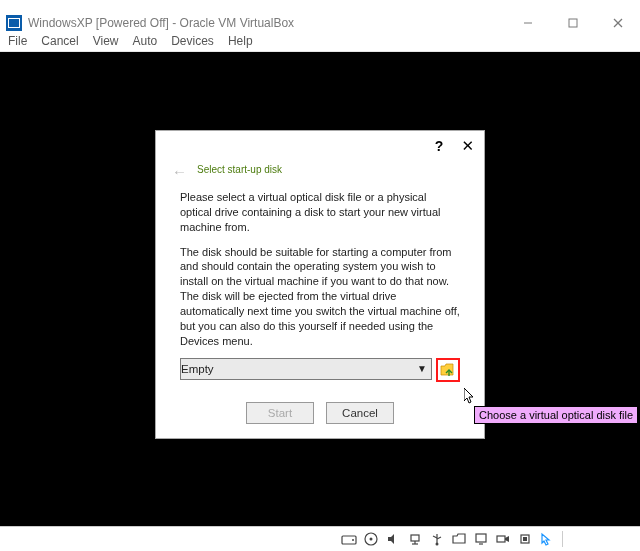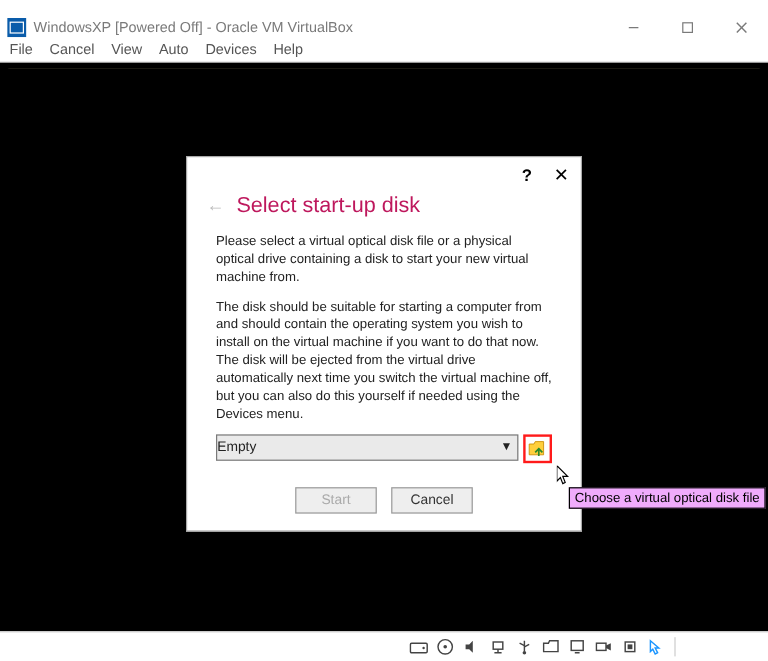--- a/index.html
+++ b/index.html
@@ -92,21 +92,21 @@
   }
   .help { font-weight: bold; font-size: 14px; }
   .xbtn { font-size: 15px; font-weight: 400; }
   .dlg-header {
     display: flex;
     align-items: center;
     gap: 10px;
     padding: 4px 16px 12px 16px;
   }
   .back-arrow { color: #bbb; font-size: 15px; }
-  .dlg-title { font-size: 18px; color: #be185d; }
+  .dlg-title { font-size: 10px; color: #4d7c0f; }
   .dlg-body {
     padding: 0 24px 10px 24px;
     font-size: 11px;
     color: #222;
     line-height: 1.35;
   }
   .dlg-body p { margin: 0 0 10px 0; }
   .combo-row { display: flex; align-items: stretch; gap: 4px; margin-top: 6px; }
   .combo {
     flex: 1;

